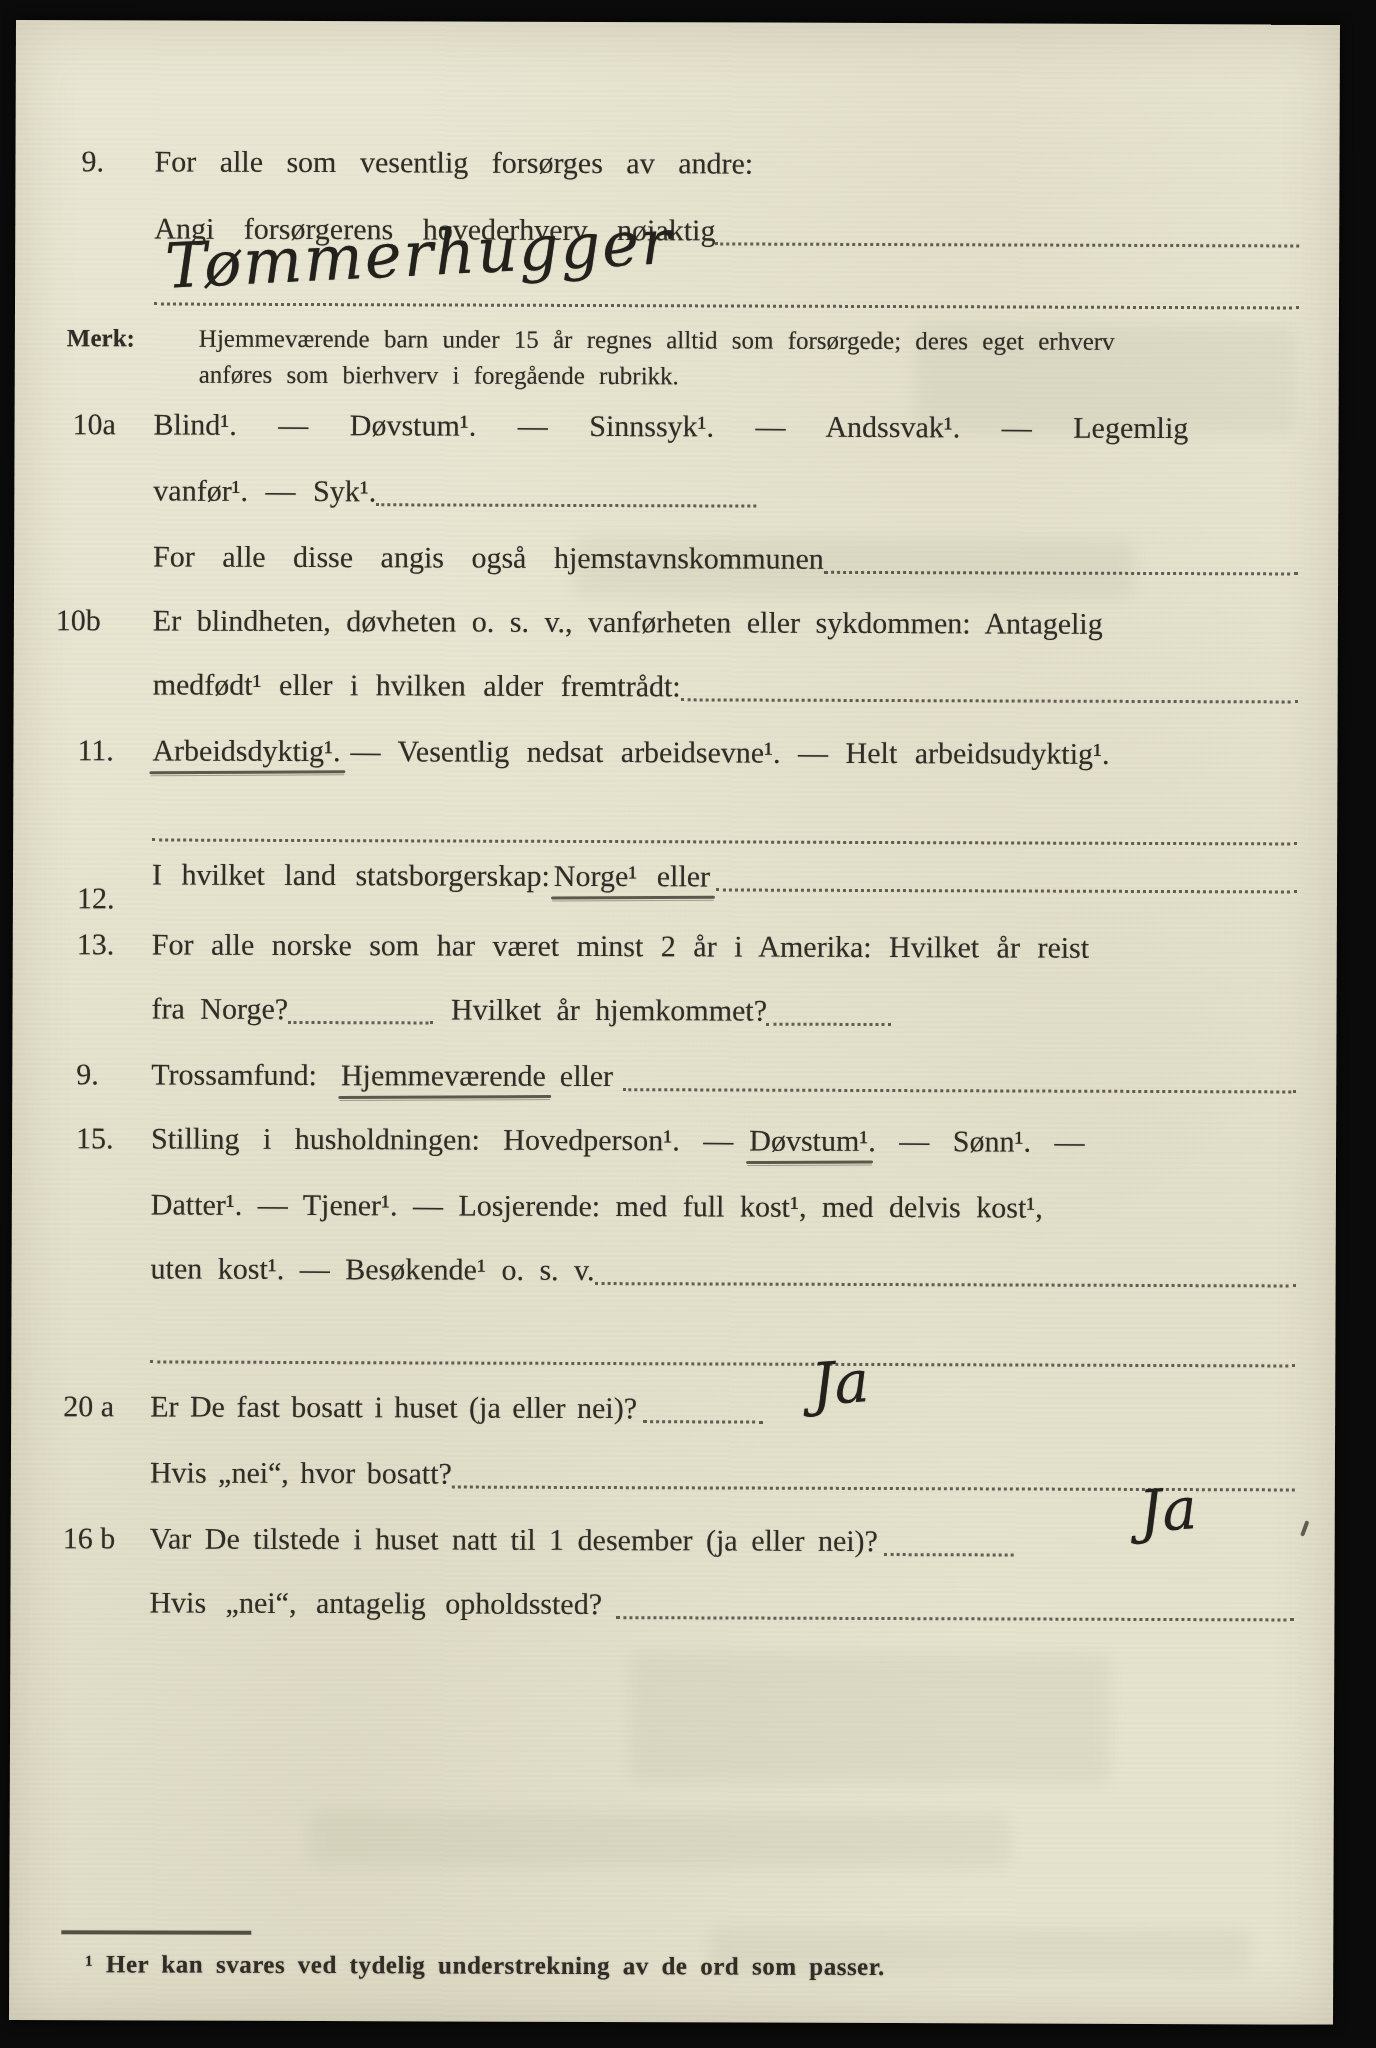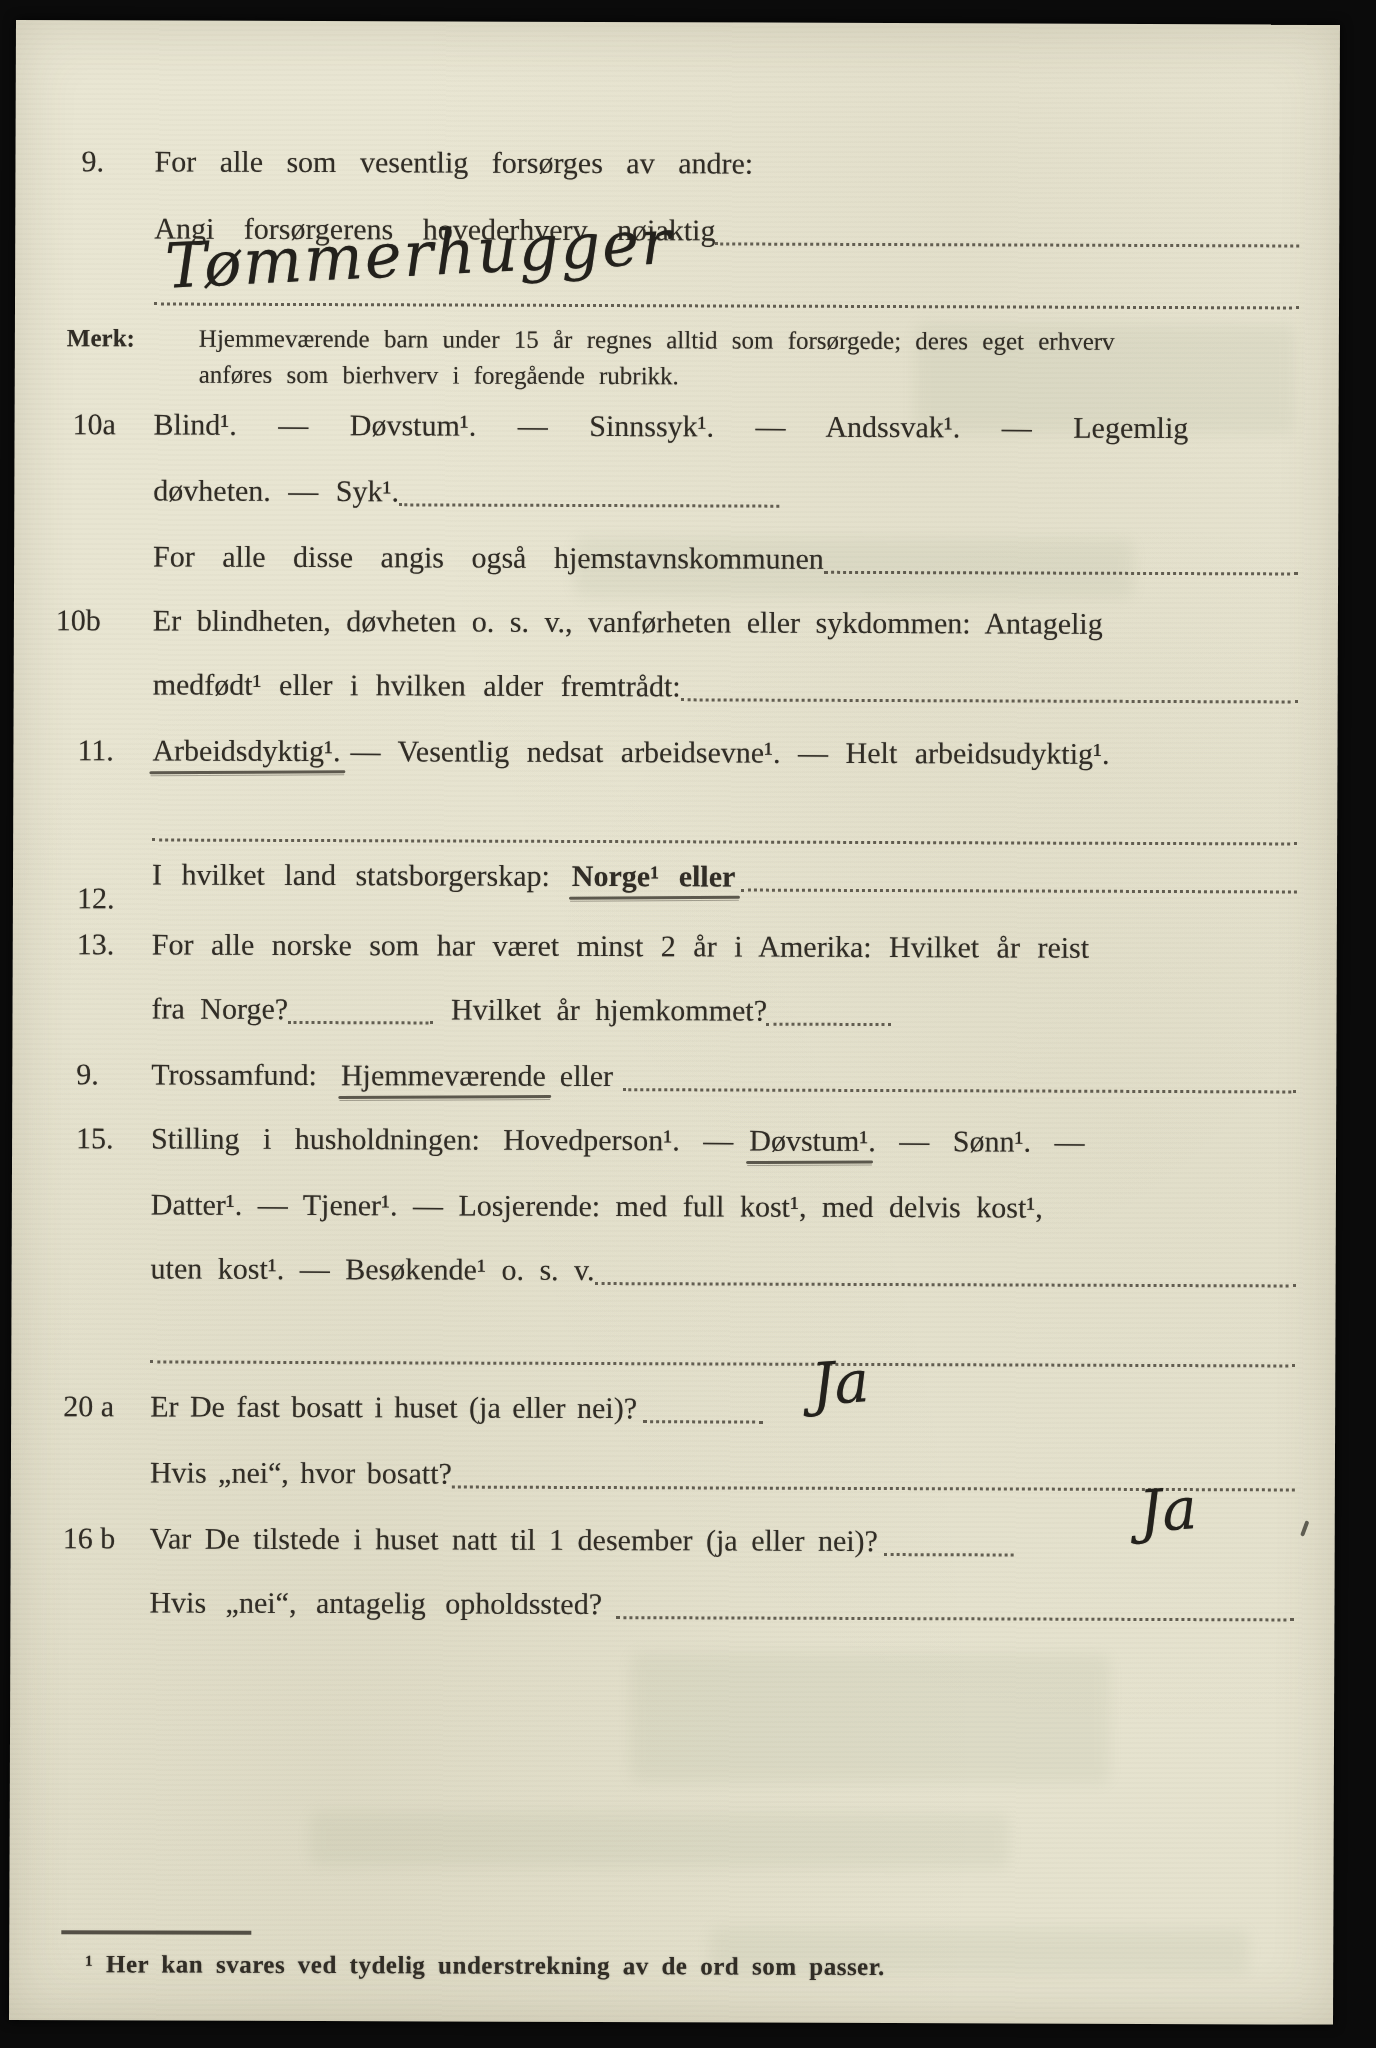--- a/index.html
+++ b/index.html
@@ -129,21 +129,21 @@
     </div>
     <div class="row small ws8" style="top:338px;left:184px;">
       <span class="t">anføres som bierhverv i foregående rubrikk.</span>
     </div>
 
     <span class="num" style="left:58px;top:386px;">10a</span>
     <div class="row ws38" style="top:386px;">
       <span class="t">Blind¹. — Døvstum¹. — Sinnssyk¹. — Andssvak¹. — Legemlig</span>
     </div>
     <div class="row ws10" style="top:452px;">
-      <span class="t">døvheten. — Syk¹.</span>
+      <span class="t">vanfør¹. — Syk¹.</span>
       <span class="leader fixed" style="width:380px;"></span>
       <span class="spacer"></span>
     </div>
     <div class="row ws20" style="top:518px;">
       <span class="t">For alle disse angis også hjemstavnskommunen</span>
       <span class="leader"></span>
     </div>
 
     <span class="num" style="left:42px;top:582px;">10b</span>
     <div class="row ws8" style="top:582px;">
@@ -159,21 +159,21 @@
       <span class="t hand-underline">Arbeidsdyktig¹.</span>
       <span class="t" style="margin-left:10px;">— Vesentlig nedsat arbeidsevne¹. — Helt arbeidsudyktig¹.</span>
     </div>
     <div class="row" style="top:788px;">
       <span class="leader"></span>
     </div>
 
     <span class="num" style="left:64px;top:860px;">12.</span>
     <div class="row ws12" style="top:836px;">
       <span class="t">I hvilket land statsborgerskap:</span>
-      <span class="t hand-underline" style="margin-left:22px;font-weight:bold;">Norge¹ eller</span>
+      <span class="t hand-underline" style="margin-left:4px;">Norge¹ eller</span>
       <span class="leader" style="margin-left:6px;"></span>
     </div>
 
     <span class="num" style="left:64px;top:906px;">13.</span>
     <div class="row ws10" style="top:906px;">
       <span class="t">For alle norske som har været minst 2 år i Amerika: Hvilket år reist</span>
     </div>
     <div class="row ws8" style="top:970px;">
       <span class="t">fra Norge?</span>
       <span class="leader fixed" style="width:145px;"></span>

